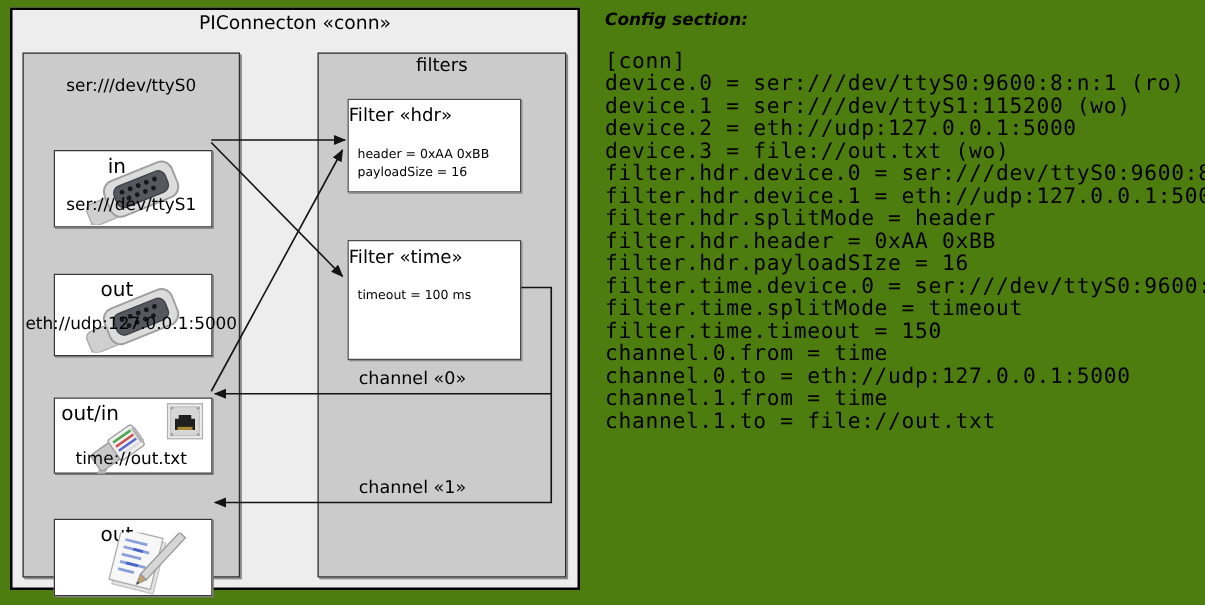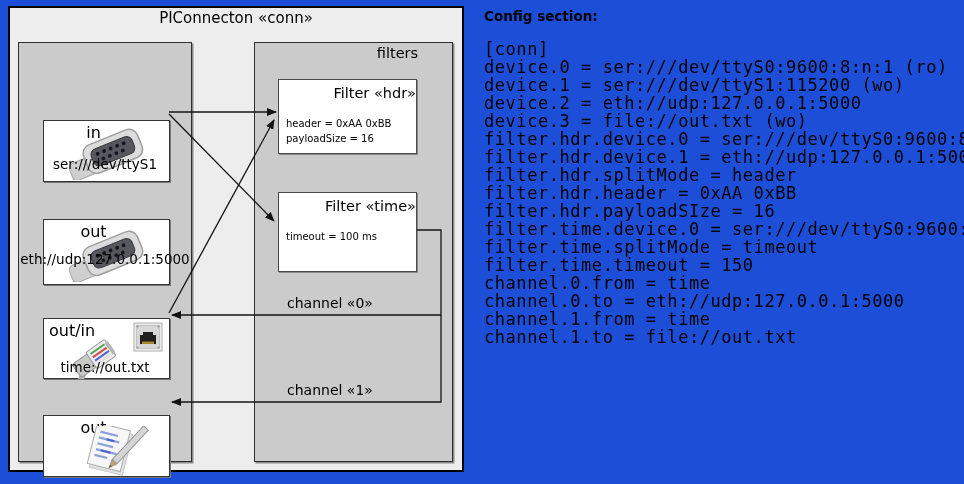--- a/index.html
+++ b/index.html
@@ -1,74 +1,75 @@
 <!DOCTYPE html>
 <html><head>
 <meta charset="utf-8">
 <style>
   html,body{margin:0;padding:0;background:#ffffff;}
-  .page{position:relative;width:964px;height:484px;background:#1d4ed8;overflow:hidden;
+  .page{position:relative;width:964px;height:484px;background:#4d7c0f;overflow:hidden;
         font-family:"DejaVu Sans",sans-serif;color:#000;}
 
   
   .outer-box{position:absolute;left:8px;top:6px;width:456px;height:466px;
              background:#ededed;border:2px solid #000;box-sizing:border-box;}
   .diagram-title{position:absolute;left:8px;top:9px;width:456px;text-align:center;
                  font-size:15px;}
   .panel{position:absolute;top:42px;height:420px;background:#cbcbcb;
          border:1px solid #2e2e2e;box-sizing:border-box;
          box-shadow:1.5px 1.5px 0 #8a8a8a;}
   .devices-panel{left:18px;width:174px;}
   .filters-panel{left:254px;width:199px;}
   .filters-label{position:absolute;left:254px;top:45px;width:199px;text-align:center;
-                 font-size:14.5px;margin-left:44px;}
+                 font-size:14.5px;}
 
   .dev-label{position:absolute;left:18px;width:174px;text-align:center;
              font-size:13.5px;line-height:17px;}
   .dev-box{position:absolute;left:43px;width:127px;background:#ffffff;
            border:1.5px solid #363636;box-sizing:border-box;
            box-shadow:1px 1px 0 #777;margin-top:40px;}
   .dev-dir{position:absolute;left:0;top:2px;width:100%;text-align:center;
            font-size:16px;}
   .dev-dir.tl{left:5px;width:auto;text-align:right;}
   .dev-dir.shift{padding-right:26px;box-sizing:border-box;}
 
   .filter-box{position:absolute;left:278px;width:139px;background:#ffffff;
               border:1px solid #4a4a4a;box-sizing:border-box;
               box-shadow:1px 1px 0 #8a8a8a;}
-  .filter-title{position:absolute;left:0;top:5px;width:100%;text-align:right;
+  .filter-title{position:absolute;left:0;top:5px;width:100%;text-align:left;
                 font-size:14.5px;}
   .filter-attrs{position:absolute;left:7px;top:36px;font-size:10px;line-height:15px;}
 
   .chan-label{position:absolute;width:130px;text-align:left;font-size:14px;}
 
   .wires{position:absolute;left:0;top:0;pointer-events:none;}
   .wires line,.wires path.wire{stroke:#141414;stroke-width:1.3px;fill:none;}
 
   .icon{position:absolute;}
 
   
   .config-heading{position:absolute;left:484px;top:8px;
-                  font-family:"DejaVu Sans",sans-serif;font-weight:700;font-size:13.5px;}
+                  font-family:"DejaVu Sans",sans-serif;font-weight:700;font-size:13.5px;font-style:italic;}
   .config-body{position:absolute;left:484px;top:40px;margin:0;
                font-family:"DejaVu Sans Mono",monospace;font-size:17px;
                letter-spacing:0.55px;line-height:18px;white-space:pre;}
 </style>
 </head>
 <body>
 
 <div class="page">
 
   <div class="outer-box"></div>
   <div class="diagram-title">PIConnecton «conn»</div>
 
   <div class="panel devices-panel"></div>
   <div class="panel filters-panel"></div>
   <div class="filters-label">filters</div>
 
+  <div class="dev-label" style="top:61px">ser:///dev/ttyS0</div>
   <div class="dev-box" style="top:80px;height:62px">
     <div class="dev-dir shift">in</div>
     <svg class="icon" style="left:12px;top:5px" width="100" height="54" viewBox="0 0 100 54">
       <g transform="rotate(-22 50 27)">
         <path d="M14,40 Q4,46 0,56" stroke="#b9b9b9" stroke-width="7" fill="none"></path>
         <rect x="10" y="24" width="26" height="18" rx="5" fill="#cfcfcf" stroke="#a8a8a8"></rect>
         <rect x="28" y="13" width="58" height="30" rx="9" fill="#dcdcdc" stroke="#9e9e9e" stroke-width="1.5"></rect>
         <rect x="35" y="19" width="44" height="18" rx="6" fill="#57575f" stroke="#3c3c44"></rect>
         <g fill="#16161c">
           <circle cx="42" cy="24.5" r="1.9"></circle>
@@ -164,21 +165,21 @@
   </div>
 
   <div class="filter-box" style="top:79px;height:75px">
     <div class="filter-title">Filter «hdr»</div>
     <div class="filter-attrs">
       <div>header = 0xAA 0xBB</div>
       <div>payloadSize = 16</div>
     </div>
   </div>
 
-  <div class="filter-box" style="top:192px;height:80px">
+  <div class="filter-box" style="top:192px;height:96px">
     <div class="filter-title">Filter «time»</div>
     <div class="filter-attrs">
       <div>timeout = 100 ms</div>
     </div>
   </div>
 
   <div class="chan-label" style="left:287px;top:295px">channel «0»</div>
   <div class="chan-label" style="left:287px;top:382px">channel «1»</div>
 
   <svg class="wires" width="470" height="484">

